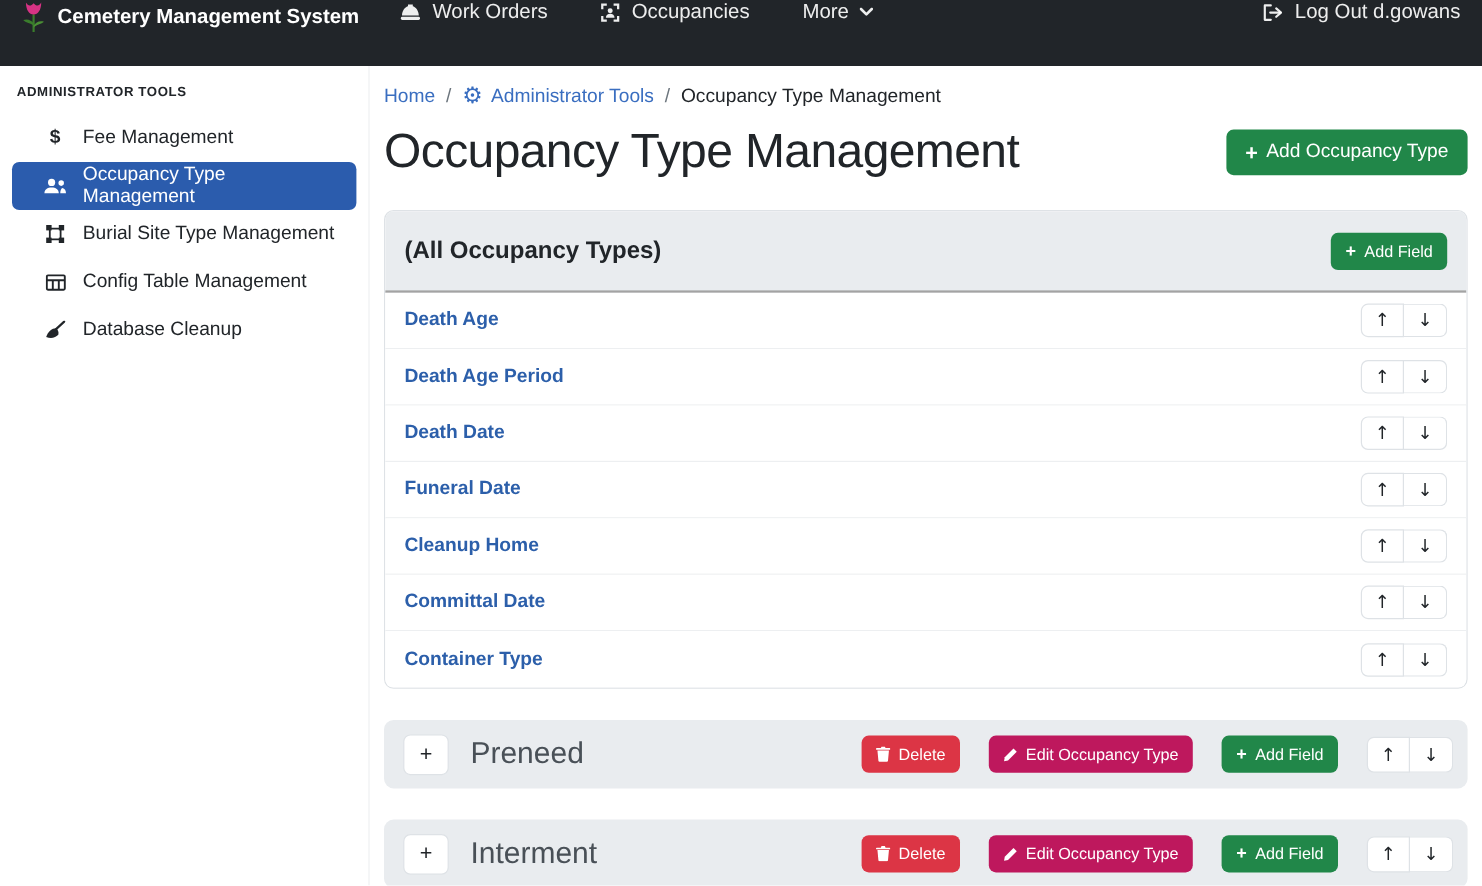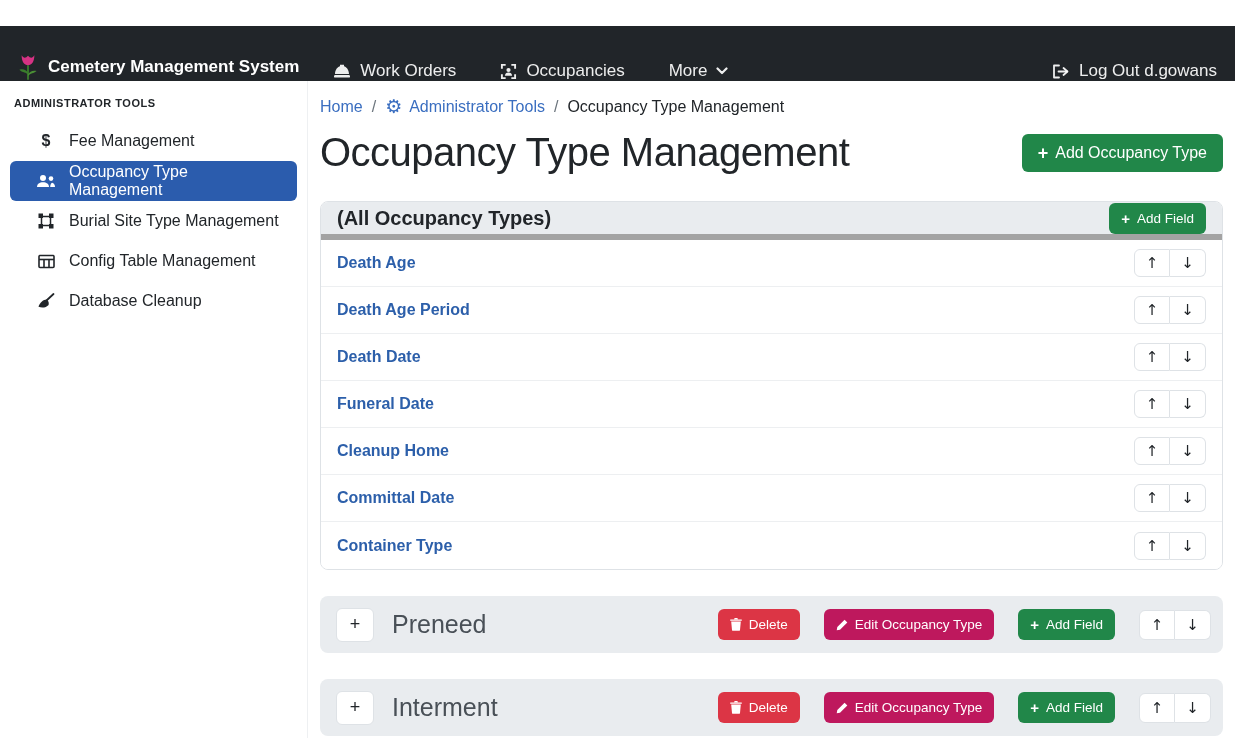--- a/index.html
+++ b/index.html
@@ -1,21 +1,21 @@
 <!DOCTYPE html>
 <html><head>
 <meta charset="utf-8">
 <style>
   * { margin:0; padding:0; box-sizing:border-box; }
   html,body { width:1235px; height:738px; overflow:hidden; background:#fff;
     font-family:"Liberation Sans","DejaVu Sans",sans-serif; color:#212529; }
 
   
-  .navbar { height:55px; background:#212529; display:flex; align-items:flex-end;
-    padding:0 18px; color:#fff;margin-top:26px; }
+  .navbar { height:55px; background:#212529; display:flex; align-items:flex-start;
+    padding:0 18px; color:#fff; }
   .brand { display:flex; align-items:center; gap:10px; font-weight:700; font-size:17px;
     color:#fff; text-decoration:none; cursor:pointer; }
   .nav-links { display:flex; align-items:center; gap:44px; margin-left:34px; }
   .nav-link { display:flex; align-items:center; gap:9px; color:rgba(255,255,255,.92);
     font-size:17px; text-decoration:none; cursor:pointer; }
   .nav-spacer { flex:1; }
 
   
   .shell { display:flex; height:683px; }
   .sidebar { width:308px; padding:8px 10px 0 10px; border-right:1px solid #eef0f2; }
@@ -50,22 +50,22 @@
   .btn-green { background:#218749; }
   .btn-red { background:#dc3545; }
   .btn-teal { background:#be185d; }
   .btn-lg { font-size:16px; padding:10px 16px; }
   .btn-sm { font-size:13.5px; padding:8px 12px; }
   .plus-glyph { font-weight:700; font-size:15px; line-height:1; }
   .btn-lg .plus-glyph { font-size:18px; }
 
   
   .card { border:1px solid #dee2e6; border-radius:8px; overflow:hidden; }
-  .card-header { background:#e9ecef; height:38px; padding:0 16px; display:flex;
-    align-items:center; justify-content:space-between; border-bottom:6px solid #a3a3a3; }
+  .card-header { background:#e9ecef; height:68px; padding:0 16px; display:flex;
+    align-items:center; justify-content:space-between; border-bottom:2px solid #a3a3a3; }
   .card-title { font-size:20px; font-weight:700; color:#212529; }
   .field-row { height:47px; padding:0 16px; display:flex; align-items:center;
     justify-content:space-between; background:#fff; }
   .field-row:not(:last-child) { border-bottom:1px solid #edeff1; }
   .field-link { font-size:16px; font-weight:700; color:#2c5faa; text-decoration:none;
     cursor:pointer; }
 
   .arrow-group { display:inline-flex; }
   .arrow-btn { width:36px; height:28px; background:#fff; border:1px solid #dee2e6;
     display:flex; align-items:center; justify-content:center; cursor:pointer;

